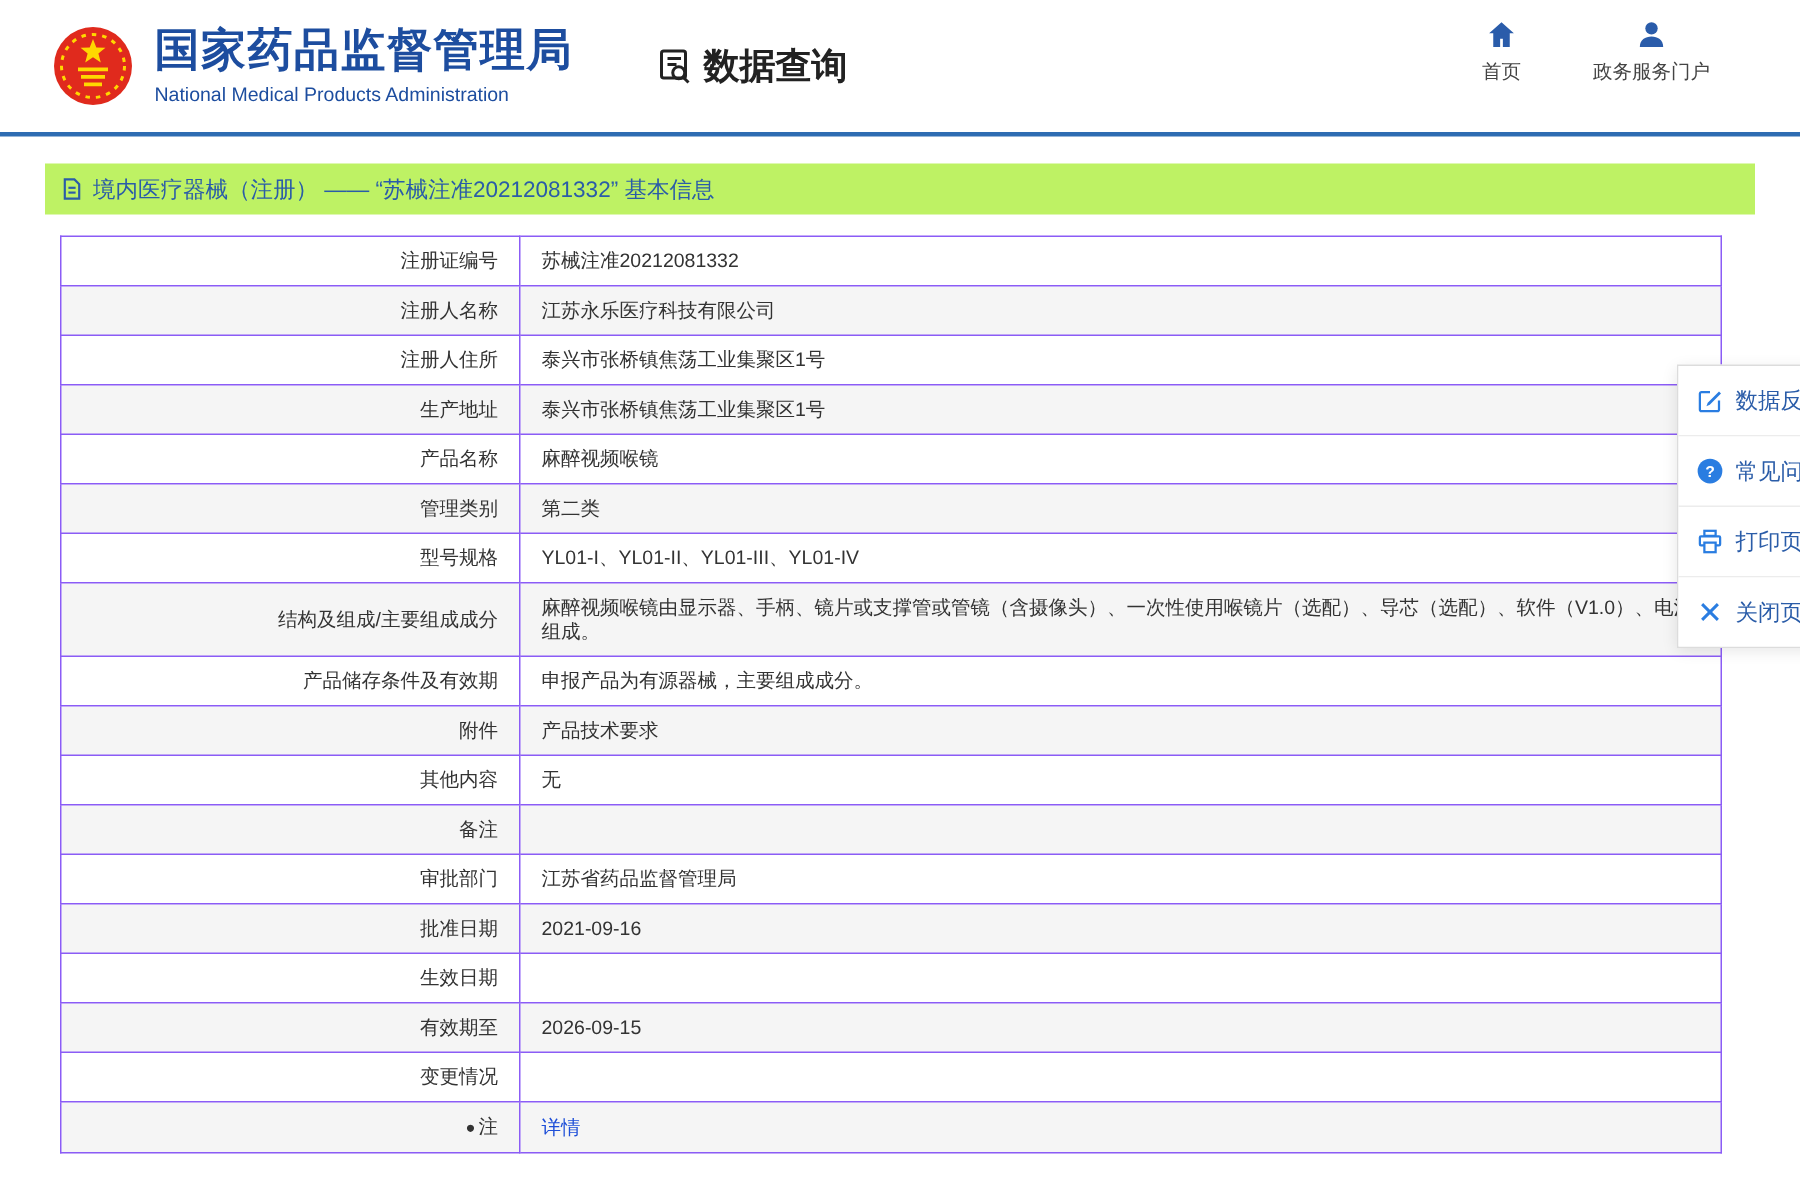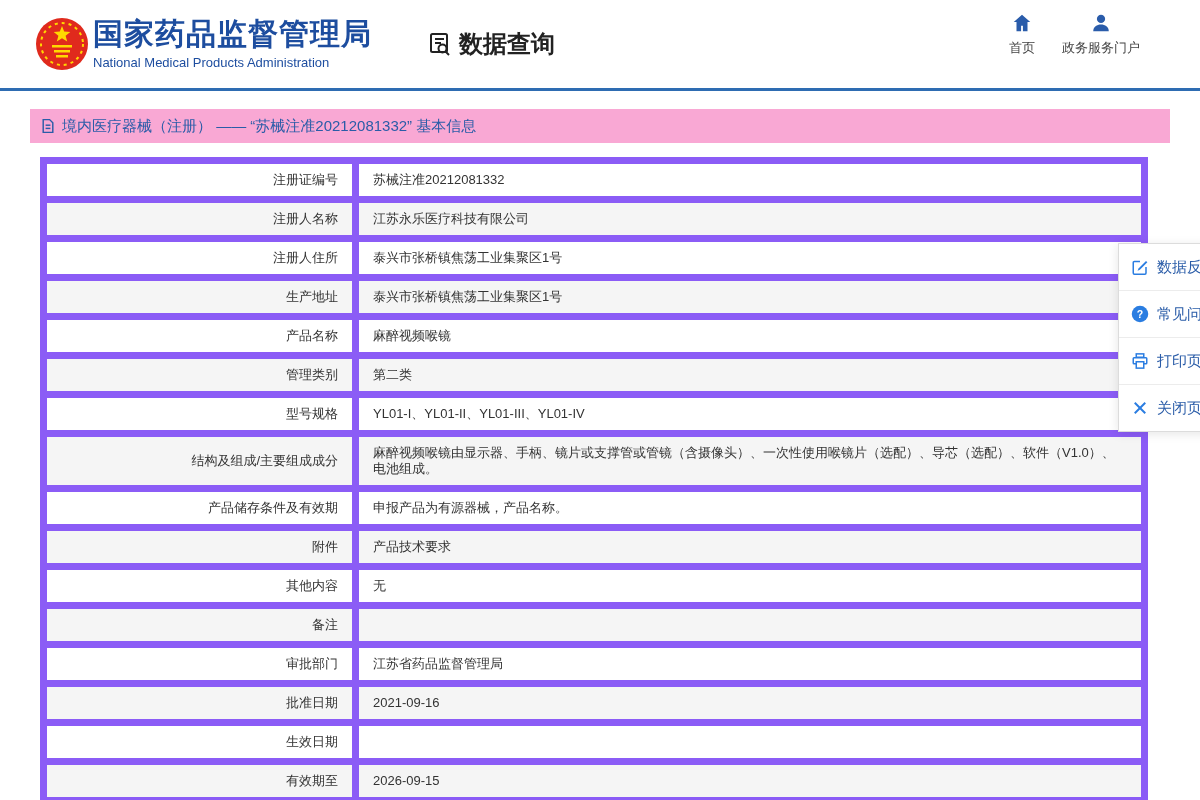--- a/index.html
+++ b/index.html
@@ -23,21 +23,21 @@
     position: relative;
     background: #fff;
   }
   .logo {
     width: 54px;
     height: 54px;
     margin-left: 35px;
     flex: 0 0 auto;
   }
   .org-block {
-    margin-left: 4px;
+    margin-left: 14px;
     line-height: 1.15;
   }
   .org-cn {
     font-size: 30px;
     font-weight: bold;
     color: #1d4d9f;
     letter-spacing: 1px;
   }
   .org-en {
     font-size: 13px;
@@ -54,61 +54,61 @@
   .section-tab .label {
     font-size: 24px;
     font-weight: bold;
     color: #222;
   }
   .top-nav {
     position: absolute;
     right: 60px;
     top: 12px;
     display: flex;
-    gap: 27px;
+    gap: 48px;
   }
   .top-nav .nav-item {
     display: flex;
     flex-direction: column;
     align-items: center;
     gap: 5px;
     cursor: pointer;
     text-decoration: none;
   }
   .top-nav .nav-label {
     font-size: 13px;
     color: #444;
     white-space: nowrap;
   }
 
   
   .breadcrumb {
     margin: 18px 30px 14px 30px;
     height: 34px;
-    background: #f9a8d4;
+    background: #bef264;
     display: flex;
     align-items: center;
     padding-left: 10px;
     gap: 6px;
   }
   .breadcrumb .crumb-text {
     color: #2a5ca8;
     font-size: 15px;
   }
 
   
   .info-table {
     margin-left: 40px;
     width: 1108px;
     border-collapse: collapse;
     font-size: 13px;
     table-layout: fixed;
   }
   .info-table th, .info-table td {
-    border: 7px solid #8b5cf6;
+    border: 1px solid #8b5cf6;
     padding: 8px 14px;
     height: 15px;
     line-height: 16px;
     vertical-align: middle;
   }
   .info-table th {
     width: 277px;
     text-align: right;
     font-weight: normal;
     color: #333;
@@ -255,21 +255,21 @@
     <tr>
       <th>型号规格</th>
       <td>YL01-I、YL01-II、YL01-III、YL01-IV</td>
     </tr>
     <tr>
       <th>结构及组成/主要组成成分</th>
       <td>麻醉视频喉镜由显示器、手柄、镜片或支撑管或管镜（含摄像头）、一次性使用喉镜片（选配）、导芯（选配）、软件（V1.0）、电池组成。</td>
     </tr>
     <tr>
       <th>产品储存条件及有效期</th>
-      <td>申报产品为有源器械，产品名称。</td>
+      <td>申报产品为有源器械，主要组成成分。</td>
     </tr>
     <tr>
       <th>附件</th>
       <td>产品技术要求</td>
     </tr>
     <tr>
       <th>其他内容</th>
       <td>无</td>
     </tr>
     <tr>

